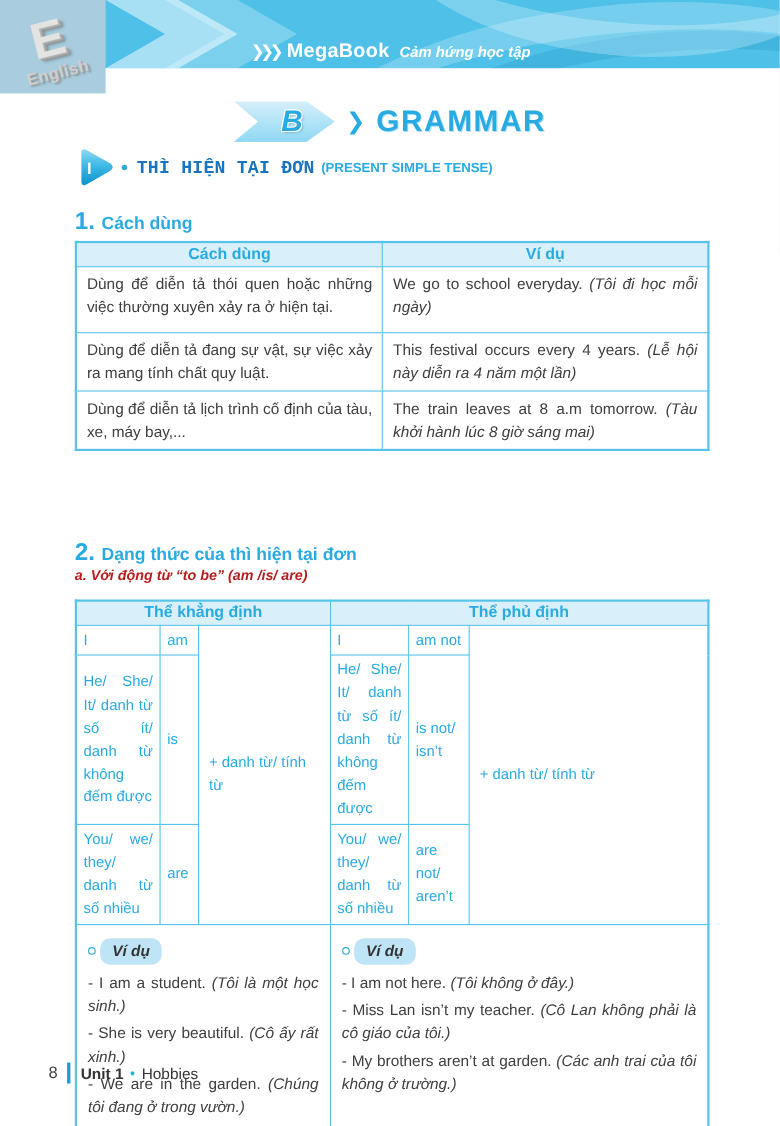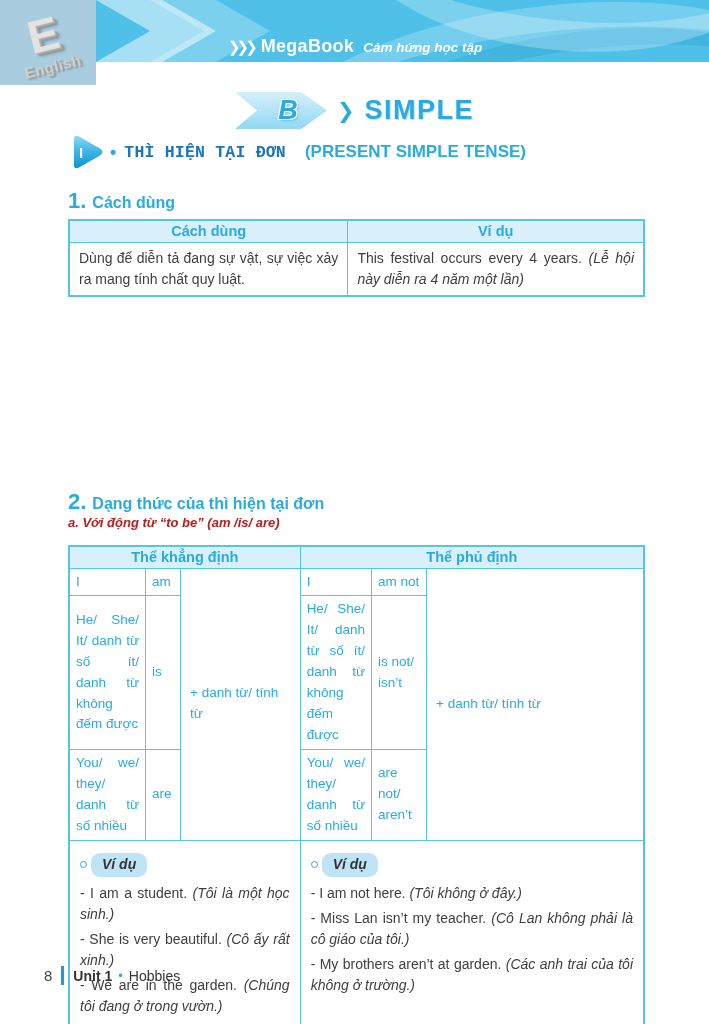--- a/index.html
+++ b/index.html
@@ -36,21 +36,21 @@
   .b-letter { color:#29abe2; font-weight:bold; font-size:27px; font-style:italic;
     text-shadow:-1px -1px 0 #fff,1px -1px 0 #fff,-1px 1px 0 #fff,1px 1px 0 #fff,2px 2px 2px rgba(0,80,120,.2); }
   .g-chev { color:#29abe2; font-weight:bold; font-size:21px; }
   .g-title { color:#29abe2; font-weight:bold; font-size:27px; letter-spacing:1.5px; text-shadow:1px 1px 0 rgba(41,171,226,.35); }
 
   
   .lesson-row { position:absolute; top:131px; left:66px; display:flex; align-items:center; }
   .play-icon { width:40px; height:42px; flex:0 0 auto; }
   .lesson-bullet { color:#29abe2; font-size:18px; font-weight:bold; margin:0 8px 0 4px; }
   .lesson-title { color:#1b75bc; font-weight:bold; font-size:16.5px; letter-spacing:.2px;font-family:Liberation Mono, monospace; }
-  .lesson-sub { color:#29abe2; font-weight:bold; font-size:17px; margin-left:19px; }
+  .lesson-sub { color:#29abe2; font-weight:bold; font-size:12px; margin-left:6px; }
 
   
   .h-num-row { position:absolute; left:68px; display:flex; align-items:baseline; }
   .h1-row { top:188px; } .h2-row { top:489px; }
   .h-num { color:#29abe2; font-weight:bold; font-size:22px; margin-right:6px; }
   .h-txt { color:#29abe2; font-weight:bold; font-size:16px; }
   .sub-a { position:absolute; left:68px; top:515px; color:#b91c1c; font-weight:bold; font-style:italic; font-size:13px; }
 
   
   table { border-collapse:collapse; table-layout:fixed; width:577px; }
@@ -99,21 +99,21 @@
   <div class="corner-logo">
     <span class="logo-e">E</span>
     <span class="logo-word">English</span>
   </div>
 
   <div class="grammar-banner">
     <div class="b-arrow">
       <span class="b-letter">B</span>
     </div>
     <span class="g-chev">❯</span>
-    <span class="g-title">SIMPLE</span>
+    <span class="g-title">GRAMMAR</span>
   </div>
 
   <div class="lesson-row">
     <svg class="play-icon" viewBox="0 0 40 42">
       <defs>
         <linearGradient id="pg" x1="0" y1="0" x2="0" y2="1">
           <stop offset="0" stop-color="#8fd8f2"></stop>
           <stop offset="0.45" stop-color="#3fb9e5"></stop>
           <stop offset="1" stop-color="#0e93ce"></stop>
         </linearGradient>
@@ -137,22 +137,30 @@
         <col style="width:51.5%">
       </colgroup>
     <thead>
       <tr>
         <th>Cách dùng</th>
         <th>Ví dụ</th>
       </tr>
     </thead>
     <tbody>
       <tr>
+        <td style="height:60px">Dùng để diễn tả thói quen hoặc những việc thường xuyên xảy ra ở hiện tại.</td>
+        <td><span>We go to school everyday.</span> <span class="vi">(Tôi đi học mỗi ngày)</span></td>
+      </tr>
+      <tr>
         <td style="height:45px">Dùng để diễn tả đang sự vật, sự việc xảy ra mang tính chất quy luật.</td>
         <td><span>This festival occurs every 4 years.</span> <span class="vi">(Lễ hội này diễn ra 4 năm một lần)</span></td>
+      </tr>
+      <tr>
+        <td style="height:48px">Dùng để diễn tả lịch trình cố định của tàu, xe, máy bay,...</td>
+        <td><span>The train leaves at 8 a.m tomorrow.</span> <span class="vi">(Tàu khởi hành lúc 8 giờ sáng mai)</span></td>
       </tr>
     </tbody>
   </table>
 
   <div class="h-num-row h2-row">
     <span class="h-num">2.</span>
     <span class="h-txt">Dạng thức của thì hiện tại đơn</span>
   </div>
   <div class="sub-a">a. Với động từ “to be” (am /is/ are)</div>
 

